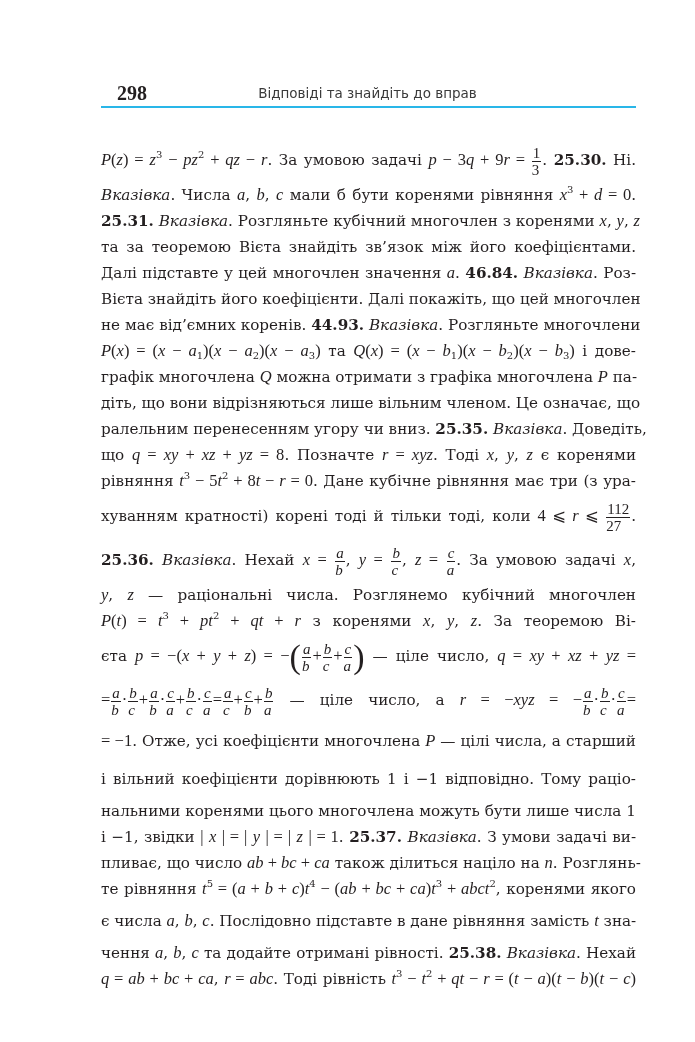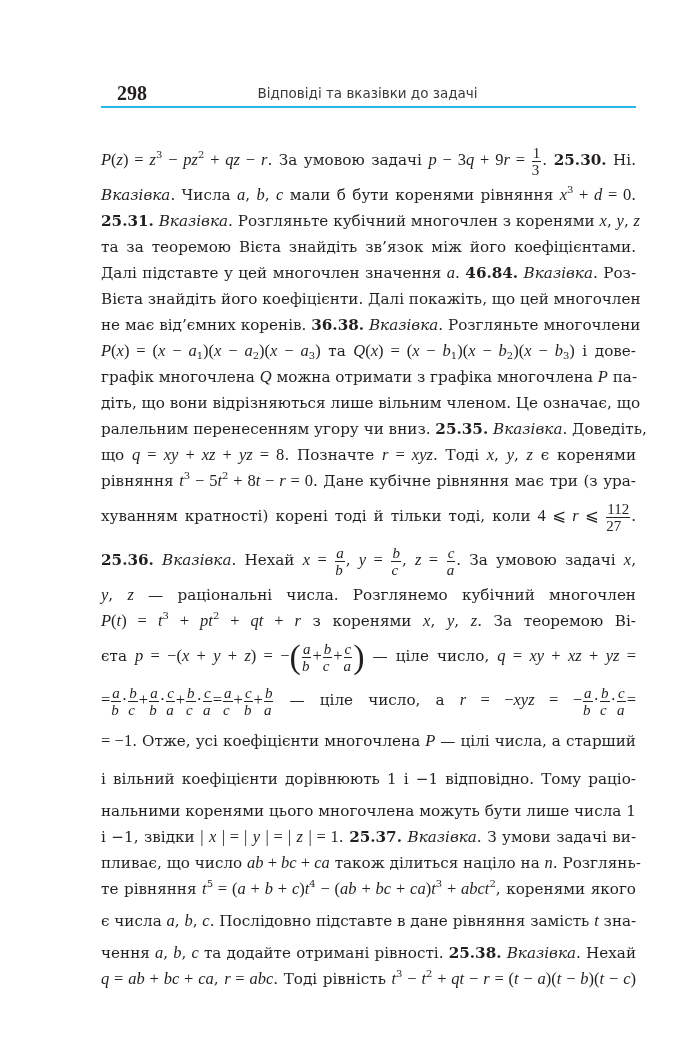--- a/index.html
+++ b/index.html
@@ -19,39 +19,39 @@
   sub { font-size:10px; vertical-align:-3px; line-height:0; }
   .frac { display:inline-block; vertical-align:middle; text-align:center; font-family:"Liberation Serif", serif; font-size:15px; line-height:16px; margin:0 1px; }
   .frac .n { display:block; border-bottom:1px solid #231f20; padding:0 1px; }
   .frac .d { display:block; }
   .paren { font-family:"Liberation Serif", serif; font-size:34px; vertical-align:middle; line-height:0; font-weight:200; }
 </style>
 </head>
 <body>
 
 <div class="hdr-num">298</div>
-<div class="hdr-title">Відповіді та вказівки до задачі</div>
+<div class="hdr-title">Відповіді та знайдіть до вправ</div>
 <div class="hdr-rule"></div>
 
 <div class="body">
 
   <span class="line xtall"><span class="m">P</span><span class="r">(</span><span class="m">z</span><span class="r">) = </span><span class="m">z</span><sup>3</sup><span class="r"> − </span><span class="m">pz</span><sup>2</sup><span class="r"> + </span><span class="m">qz</span><span class="r"> − </span><span class="m">r</span>. За умовою задачі <span class="m">p</span><span class="r"> − 3</span><span class="m">q</span><span class="r"> + 9</span><span class="m">r</span><span class="r"> = </span><span class="frac"><span class="n">1</span><span class="d">3</span></span>. <span class="b">25.30.</span> <span>Ні.</span></span>
 
   <span class="line"><span class="i">Вказівка</span>. Числа <span class="m">a</span>, <span class="m">b</span>, <span class="m">c</span> мали б бути коренями рівняння <span class="m">x</span><sup>3</sup><span class="r"> + </span><span class="m">d</span><span class="r"> = 0</span>.</span>
 
   <span class="line"><span class="b">25.31.</span> <span class="i">Вказівка</span>. Розгляньте кубічний многочлен з коренями <span class="m">x</span>, <span class="m">y</span>, <span class="m">z</span></span>
 
   <span class="line">та за теоремою Вієта знайдіть зв’язок між його коефіцієнтами.</span>
 
   <span class="line">Далі підставте у цей многочлен значення <span class="m">a</span>. <span class="b">46.84.</span> <span class="i">Вказівка</span>. Роз-</span>
 
 
   <span class="line">Вієта знайдіть його коефіцієнти. Далі покажіть, що цей многочлен</span>
 
-  <span class="line">не має від’ємних коренів. <span class="b">36.38.</span> <span class="i">Вказівка</span>. Розгляньте многочлени</span>
+  <span class="line">не має від’ємних коренів. <span class="b">44.93.</span> <span class="i">Вказівка</span>. Розгляньте многочлени</span>
 
   <span class="line"><span class="m">P</span><span class="r">(</span><span class="m">x</span><span class="r">) = (</span><span class="m">x</span><span class="r"> − </span><span class="m">a</span><sub>1</sub><span class="r">)(</span><span class="m">x</span><span class="r"> − </span><span class="m">a</span><sub>2</sub><span class="r">)(</span><span class="m">x</span><span class="r"> − </span><span class="m">a</span><sub>3</sub><span class="r">)</span> та <span class="m">Q</span><span class="r">(</span><span class="m">x</span><span class="r">) = (</span><span class="m">x</span><span class="r"> − </span><span class="m">b</span><sub>1</sub><span class="r">)(</span><span class="m">x</span><span class="r"> − </span><span class="m">b</span><sub>2</sub><span class="r">)(</span><span class="m">x</span><span class="r"> − </span><span class="m">b</span><sub>3</sub><span class="r">)</span> і дове-</span>
 
   <span class="line">графік многочлена <span class="m">Q</span> можна отримати з графіка многочлена <span class="m">P</span> па-</span>
 
   <span class="line">діть, що вони відрізняються лише вільним членом. Це означає, що</span>
 
   <span class="line">ралельним перенесенням угору чи вниз. <span class="b">25.35.</span> <span class="i">Вказівка</span>. Доведіть,</span>
 
   <span class="line">що <span class="m">q</span><span class="r"> = </span><span class="m">xy</span><span class="r"> + </span><span class="m">xz</span><span class="r"> + </span><span class="m">yz</span><span class="r"> = 8</span>. Позначте <span class="m">r</span><span class="r"> = </span><span class="m">xyz</span>. Тоді <span class="m">x</span>, <span class="m">y</span>, <span class="m">z</span> є коренями</span>

